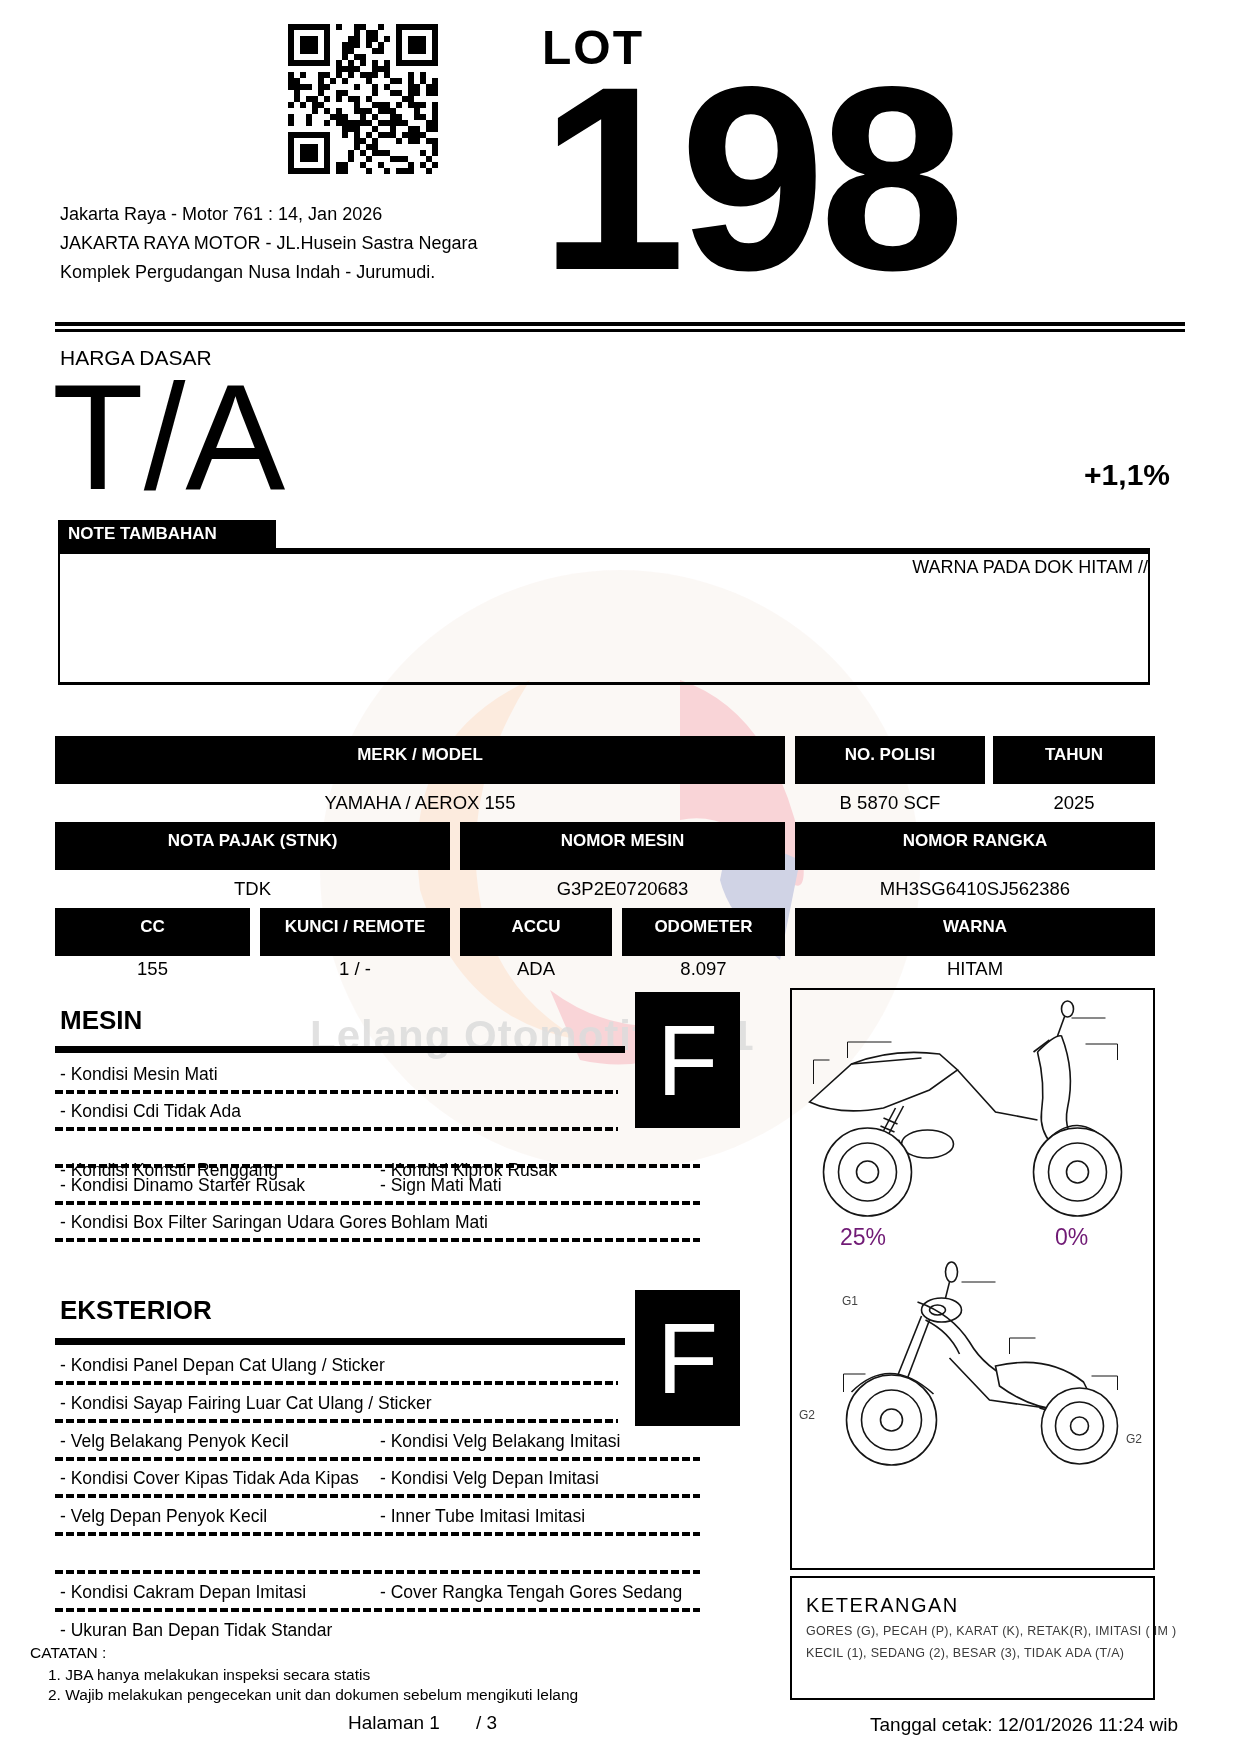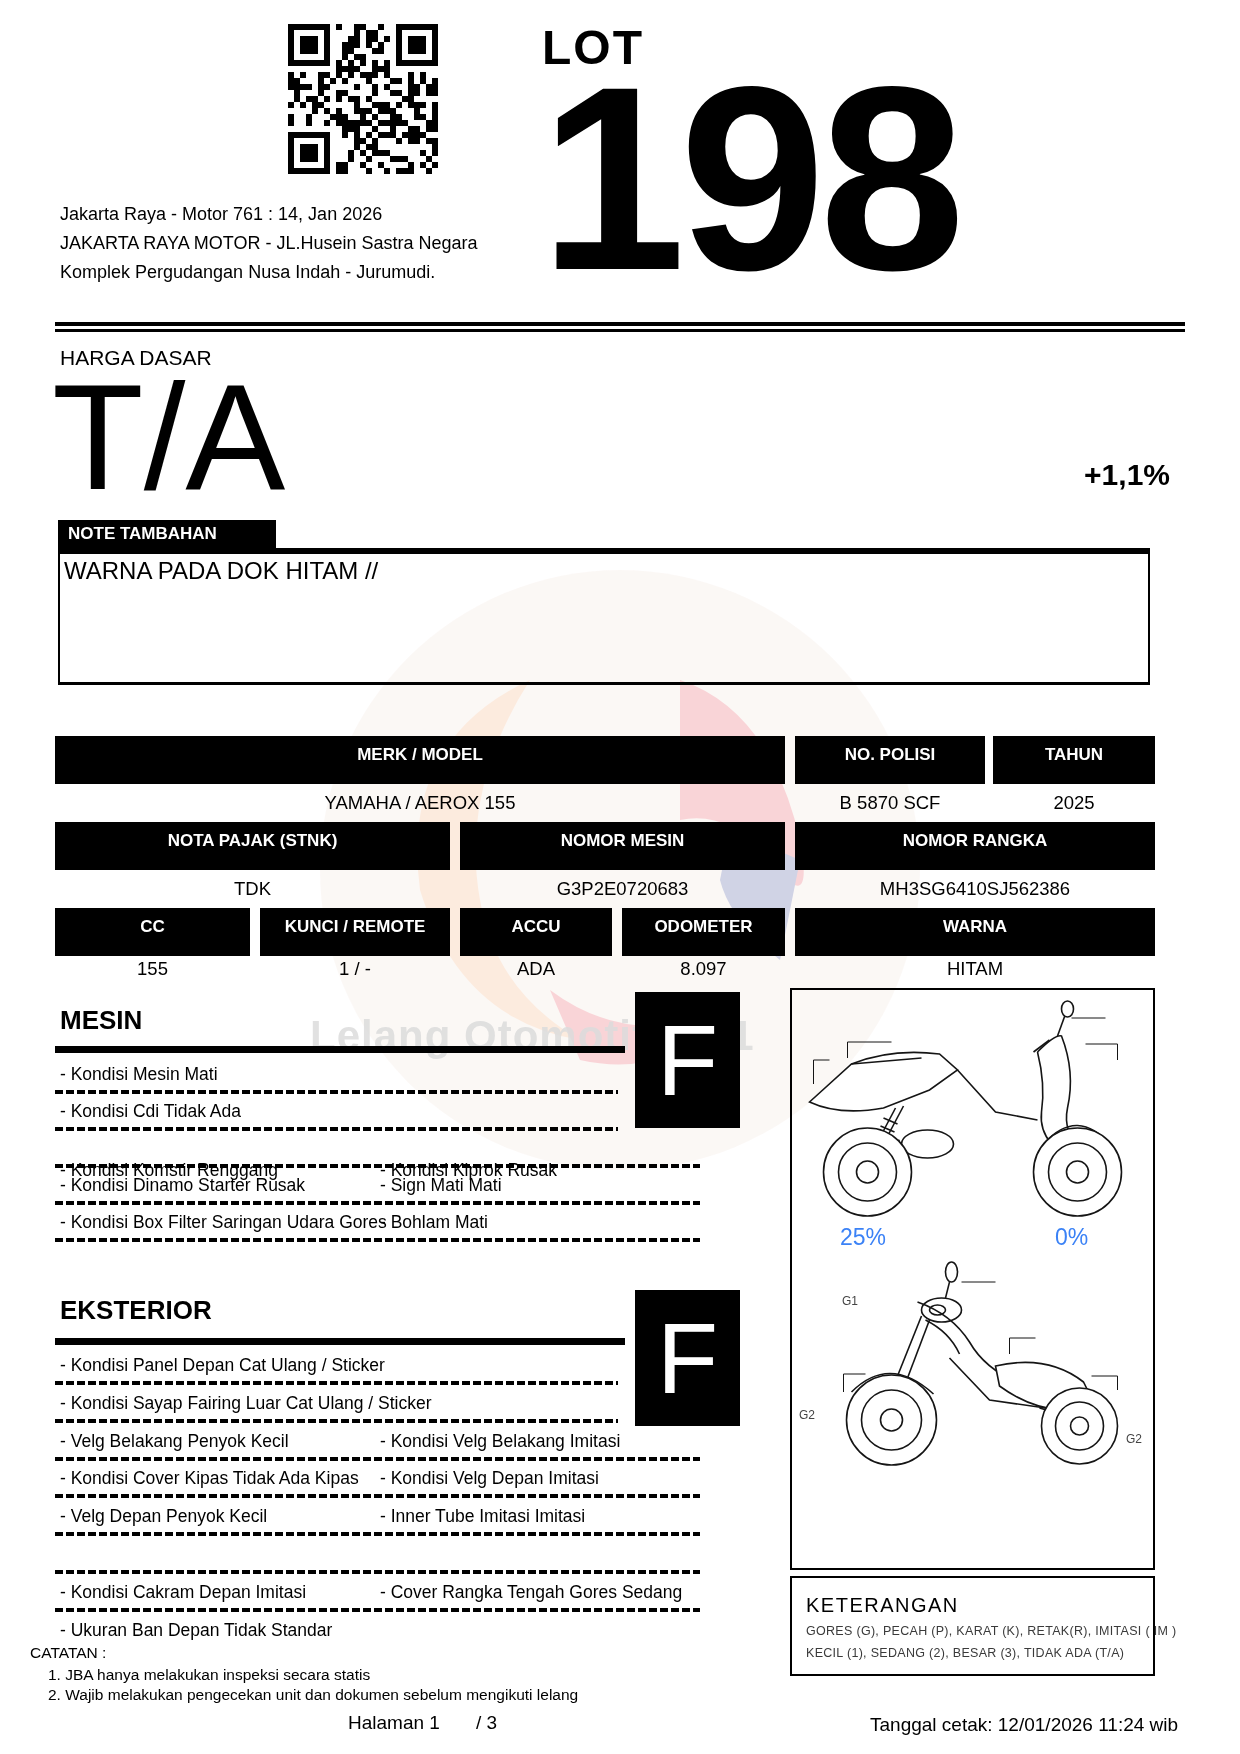--- a/index.html
+++ b/index.html
@@ -10,39 +10,39 @@
   #lot-label{left:542px;top:20px;font-size:48px;font-weight:bold;letter-spacing:2px;}
   #lot-number{left:540px;top:48px;font-size:262px;font-weight:bold;line-height:1;letter-spacing:-6px;}
   #auction-info{left:60px;top:200px;font-size:18px;line-height:29px;}
   #dbl-rule{left:55px;top:322px;width:1130px;height:3px;border-top:4px solid #000;border-bottom:3px solid #000;}
   #harga-label{left:60px;top:346px;font-size:21px;}
   #harga-value{left:52px;top:362px;font-size:150px;line-height:1;}
   #increment{right:70px;top:458px;font-size:30px;font-weight:bold;}
   
   #note-label{left:58px;top:520px;width:218px;height:28px;background:#000;color:#fff;font-size:17px;font-weight:bold;line-height:28px;padding-left:10px;box-sizing:border-box;}
   #note-box{left:58px;top:548px;width:1092px;height:137px;border-top:6px solid #000;border-left:2px solid #000;border-right:2px solid #000;border-bottom:3px solid #000;box-sizing:border-box;}
-  #note-text{padding:3px 0 0 4px;font-size:24px;}
+  #note-text{padding:3px 0 0 4px;font-size:18px;text-align:right;}
   
   .hbar{position:absolute;background:#000;color:#fff;font-size:17px;font-weight:bold;height:48px;line-height:38px;text-align:center;}
   .val{position:absolute;font-size:18.5px;text-align:center;height:24px;}
   
   .sec-title{font-size:26px;font-weight:bold;}
   .sec-rule{position:absolute;left:55px;width:570px;height:7px;background:#000;}
   .fbox{position:absolute;left:635px;width:105px;height:136px;background:#000;color:#fff;display:flex;align-items:center;justify-content:center;font-size:100px;}
   .row{position:absolute;left:60px;width:680px;height:24px;font-size:17.5px;}
   .cl{position:absolute;left:0;white-space:nowrap;}
   .cr{position:absolute;left:320px;white-space:nowrap;}
   .dot{position:absolute;left:55px;width:645px;height:4px;background:repeating-linear-gradient(90deg,#000 0 8px,transparent 8px 11px);}
   .dot.short{width:563px;}
   
   #diagram-box{left:790px;top:988px;width:365px;height:582px;border:2px solid #000;box-sizing:border-box;background:transparent;}
-  #keterangan-box{left:790px;top:1576px;width:365px;height:100px;border:2px solid #000;box-sizing:border-box;}
+  #keterangan-box{left:790px;top:1576px;width:365px;height:124px;border:2px solid #000;box-sizing:border-box;}
   #keterangan-title{position:absolute;left:14px;top:16px;font-size:20px;letter-spacing:1.5px;}
   .ket-line{position:absolute;left:14px;font-size:12.5px;color:#3a3a3a;letter-spacing:0.3px;white-space:nowrap;}
-  .wear{position:absolute;font-size:23px;color:#3b82f6;text-align:center;}
+  .wear{position:absolute;font-size:23px;color:#701a75;text-align:center;}
   .gl{position:absolute;font-size:12px;color:#444;}
   
   #catatan-title{left:30px;top:1644px;font-size:15.5px;}
   .cat-item{position:absolute;left:48px;font-size:15.5px;}
   #page-num{left:348px;top:1712px;font-size:19px;}
   #page-total{left:476px;top:1712px;font-size:19px;}
   #print-date{left:870px;top:1714px;width:300px;font-size:19px;text-align:center;white-space:nowrap;}
   
   #wm-text{left:310px;top:1012px;font-size:42px;font-weight:bold;color:#dcdcdc;opacity:0.85;letter-spacing:1px;z-index:0;}
   #wm-logo{left:300px;top:560px;z-index:0;opacity:0.22;}

